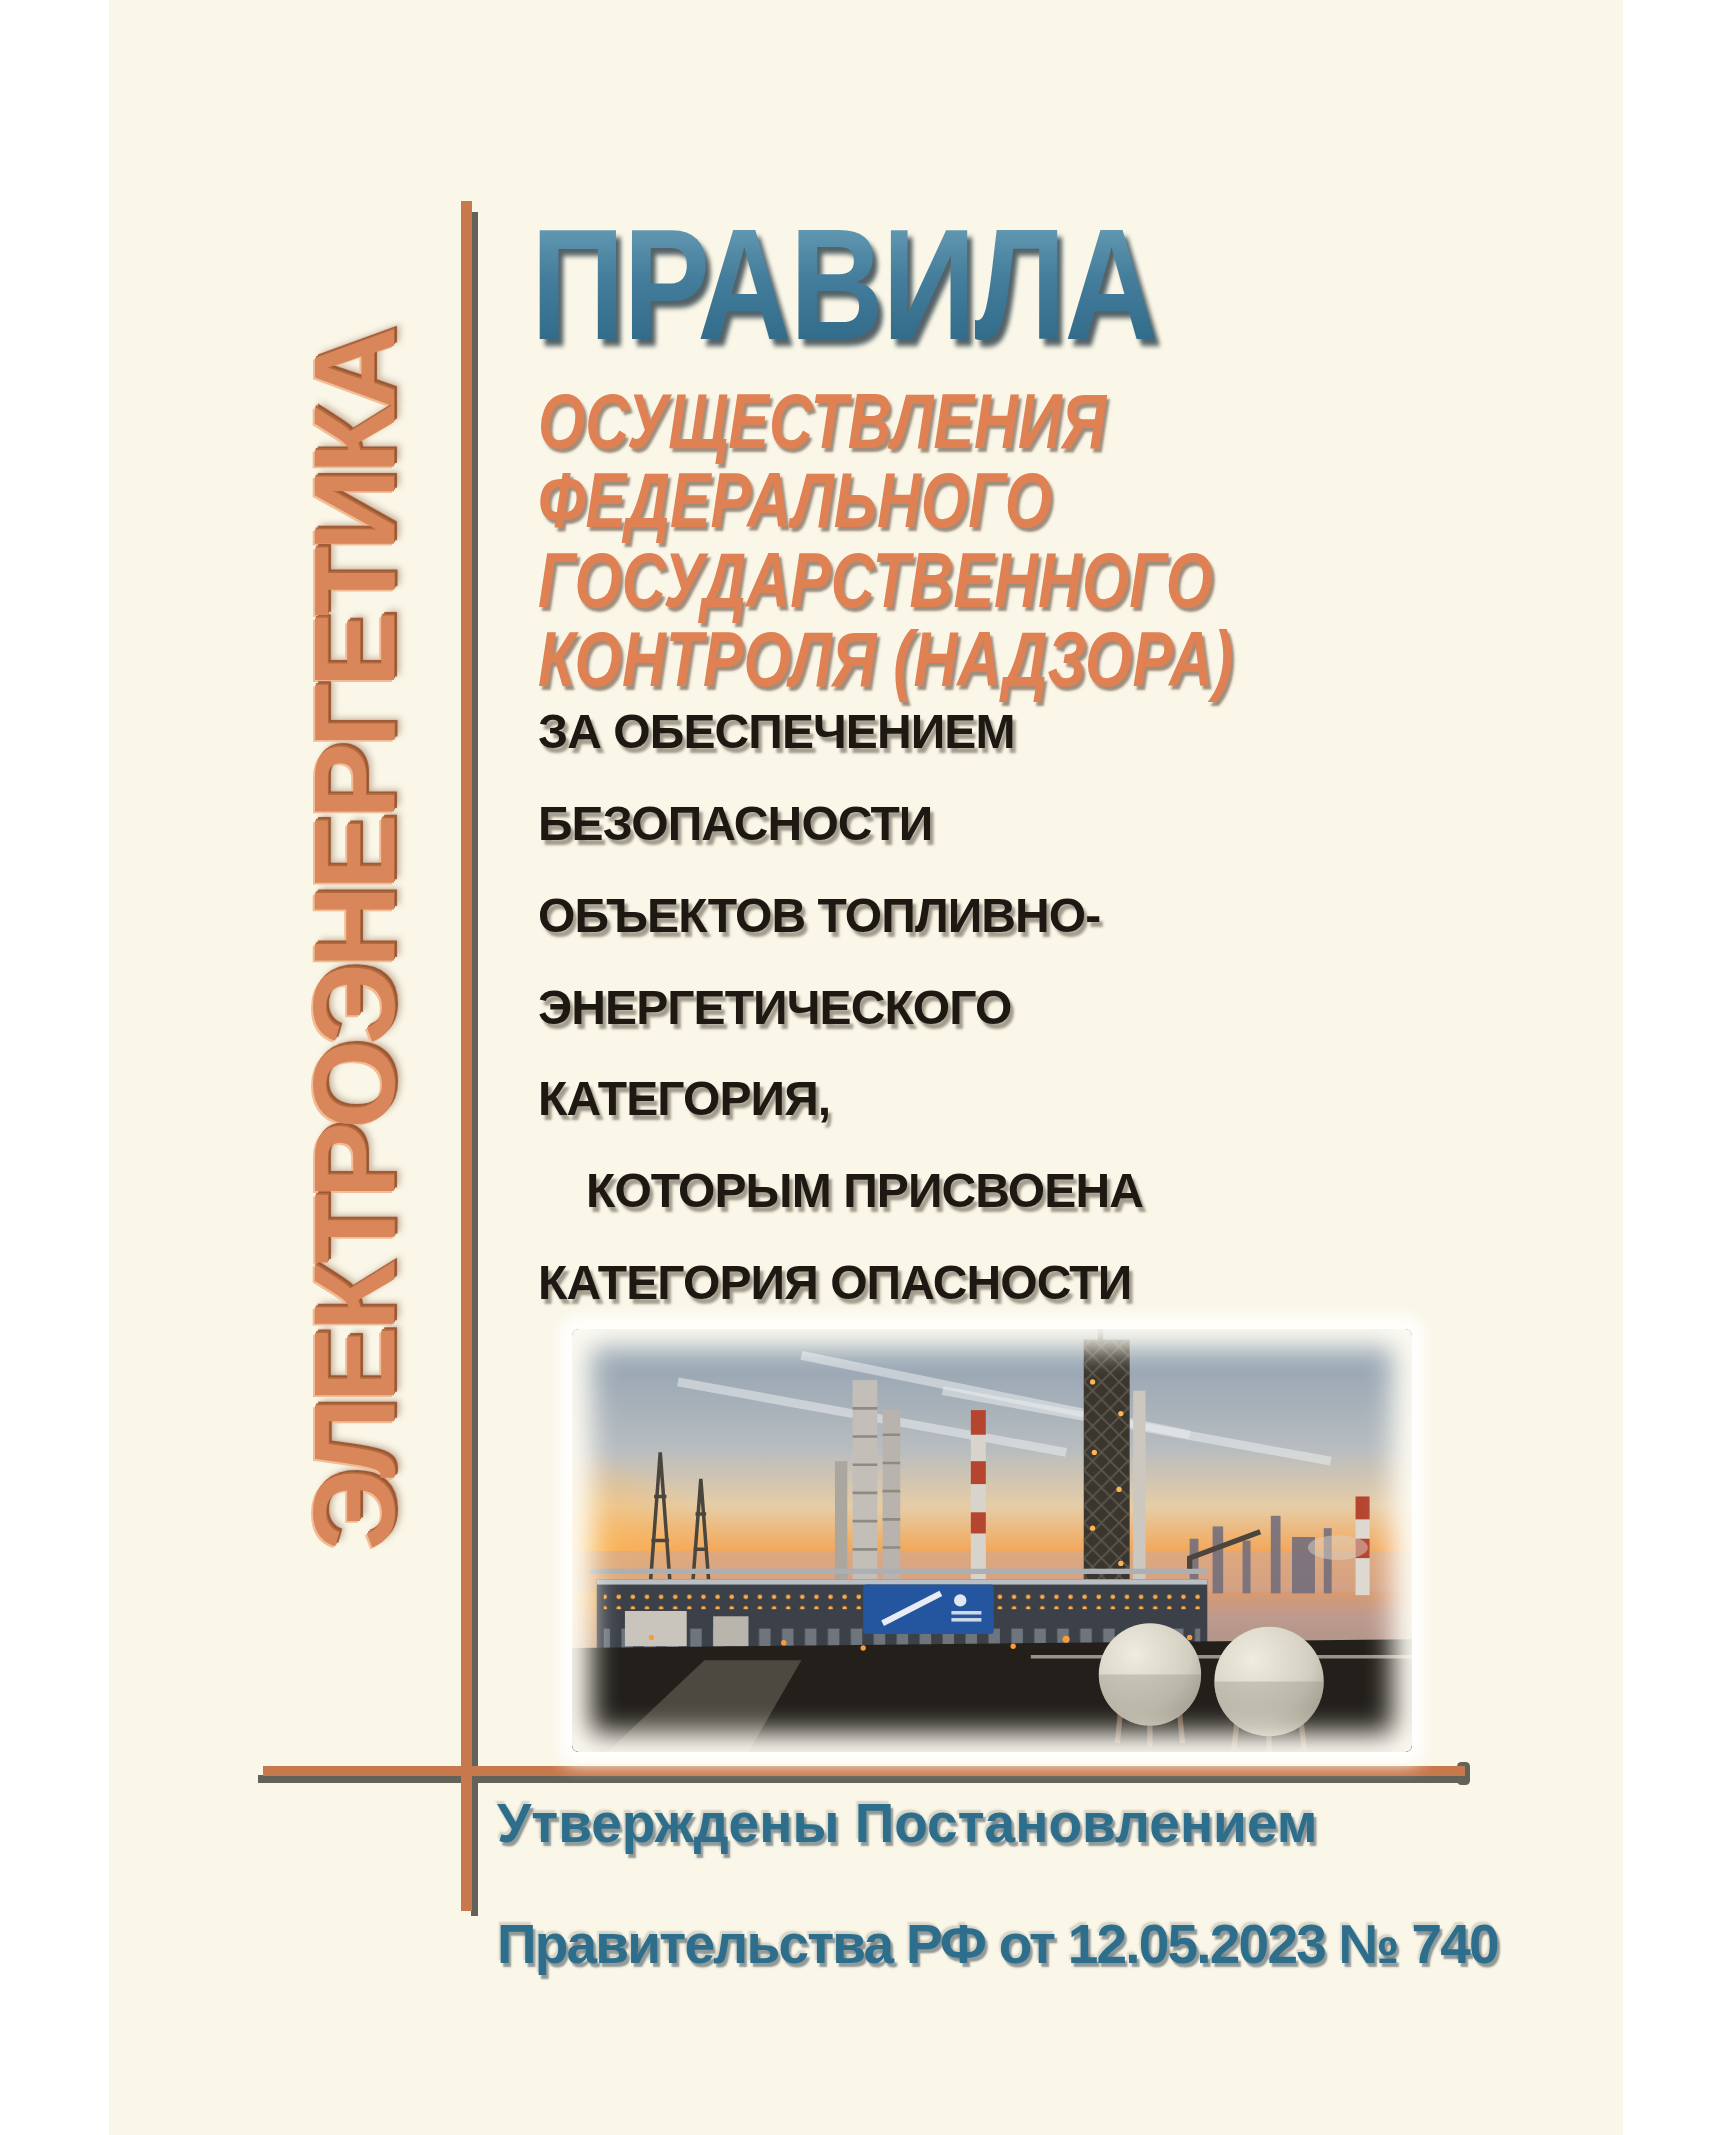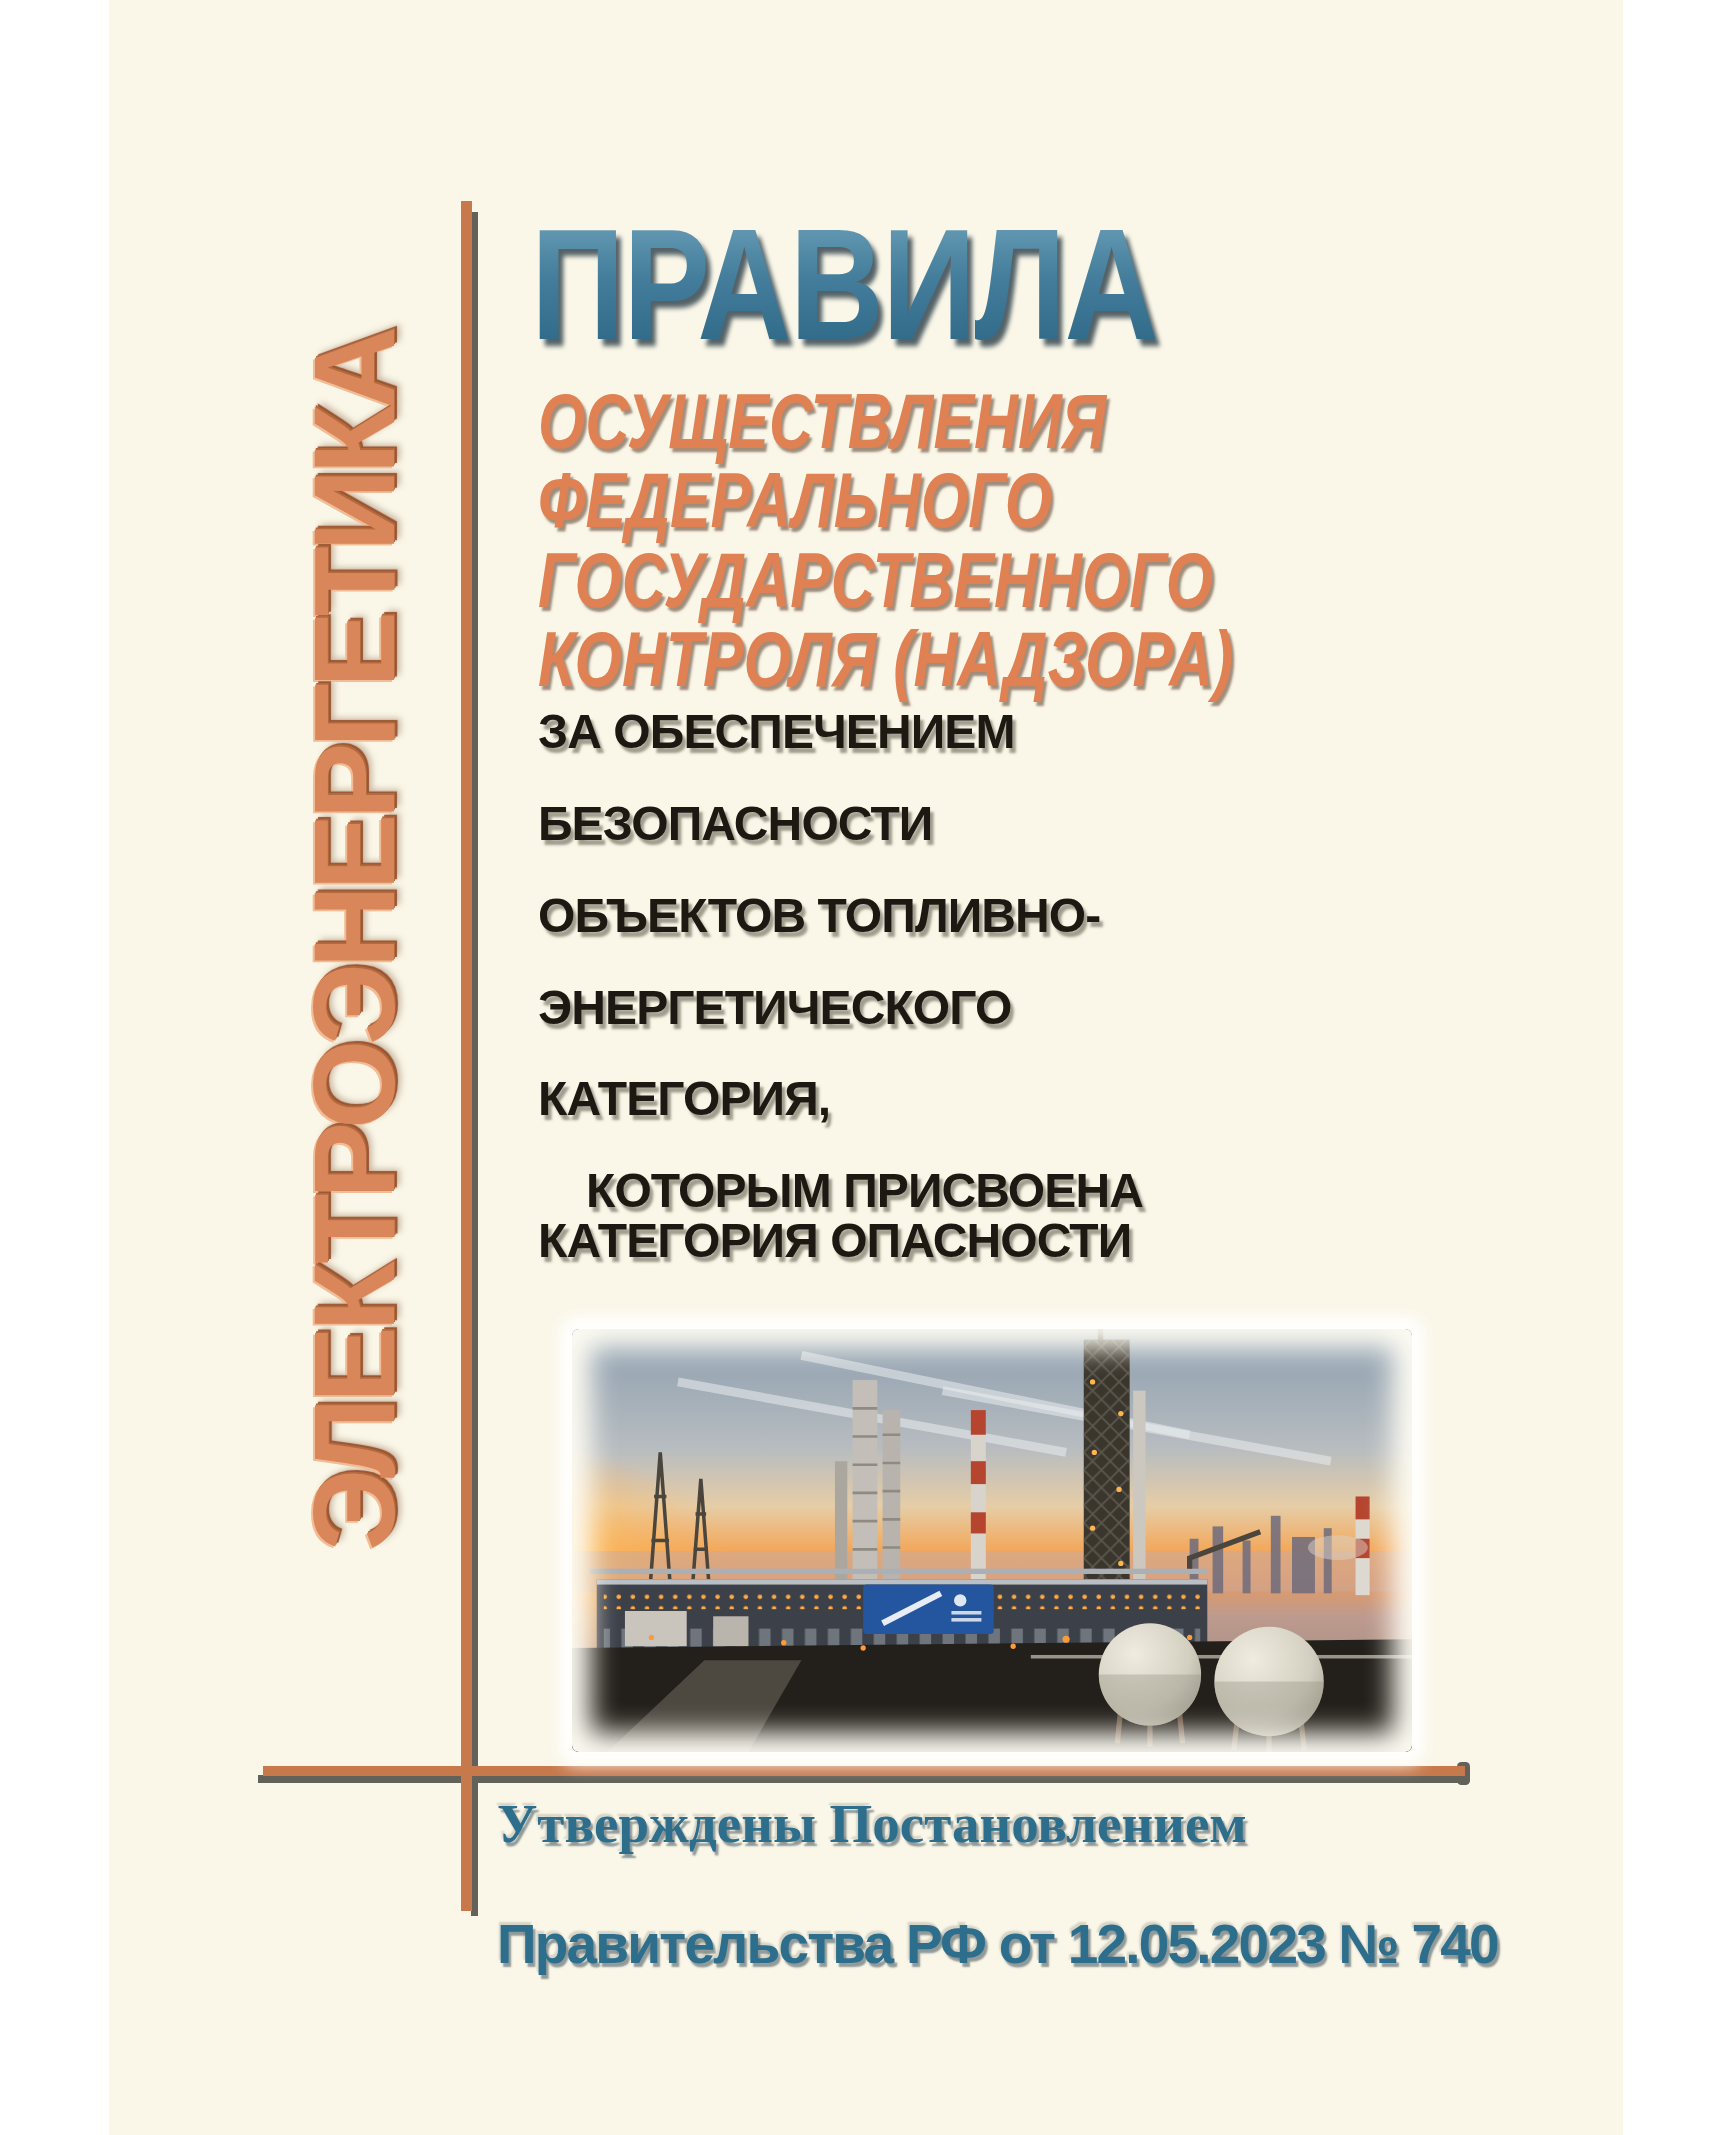--- a/index.html
+++ b/index.html
@@ -41,42 +41,42 @@
     transform:scaleX(.78);transform-origin:left top;
   }
   .sub-1{top:382px;} .sub-2{top:461px;} .sub-3{top:541px;} .sub-4{top:620px;}
 
   .head-line{
     position:absolute;left:538px;white-space:nowrap;line-height:1;
     font-size:48px;font-weight:bold;letter-spacing:-0.9px;
     color:#1d1812;text-shadow:3.5px 5.3px 2.6px rgba(112,106,90,.65);
   }
   .head-1{top:708px;} .head-2{top:800px;} .head-3{top:892px;} .head-4{top:984px;}
-  .head-5{top:1075px;} .head-6{top:1167px;margin-left:48px;} .head-7{top:1217px;}
+  .head-5{top:1075px;} .head-6{top:1167px;margin-left:48px;} .head-7{top:1259px;}
 
   .photo{
     position:absolute;left:572px;top:1329px;width:840px;height:423px;
     border-radius:7px;overflow:hidden;
     box-shadow:0 0 16px 12.4px rgba(255,255,255,.95);
     background:#9aa7b4;
   }
   .photo svg{display:block;width:100%;height:100%;}
   .photo-feather{
     position:absolute;left:572px;top:1329px;width:840px;height:423px;
     border-radius:7px;pointer-events:none;
     box-shadow:inset 0 0 26.5px 19.4px #fdfbf2;
   }
 
   .footer-line{
     position:absolute;left:497px;white-space:nowrap;line-height:1;
     font-size:55px;font-weight:bold;
     color:#2d6e8c;
     text-shadow:2.6px 3.5px 1.8px rgba(58,76,88,.55),-1.8px -2.6px 1.8px rgba(150,150,140,.35);
   }
-  .foot-1{top:1796px;font-family:Liberation Serif, serif;}
+  .foot-1{top:1796px;}
   .foot-2{top:1917px;letter-spacing:-1.8px;}
 </style>
 </head>
 <body>
 
 <div class="page">
   <div class="cover"></div>
 
   <div class="rule rule-v-shadow"></div>
   <div class="rule rule-h-shadow"></div>

